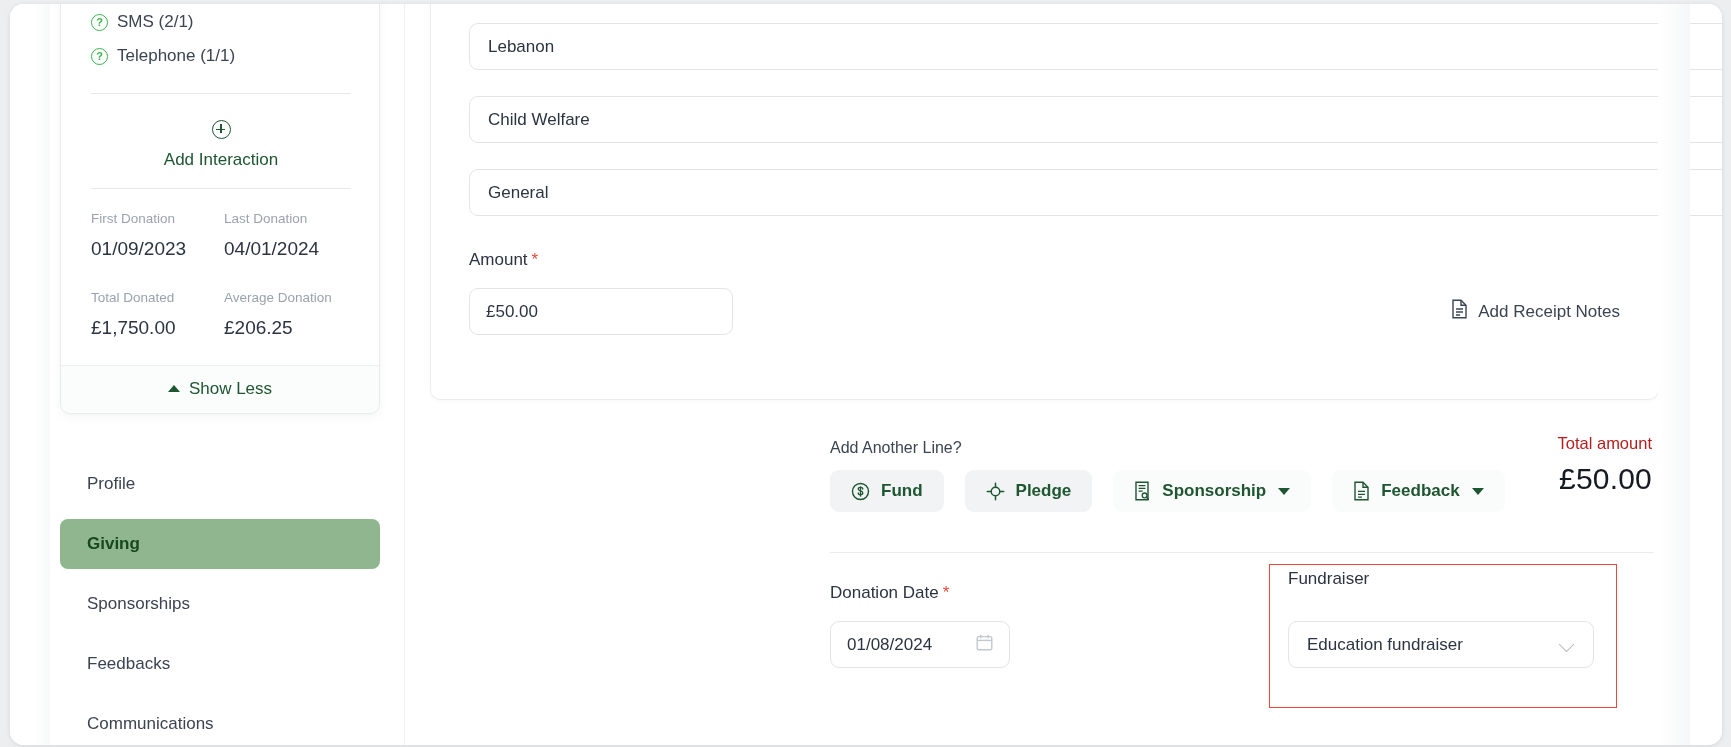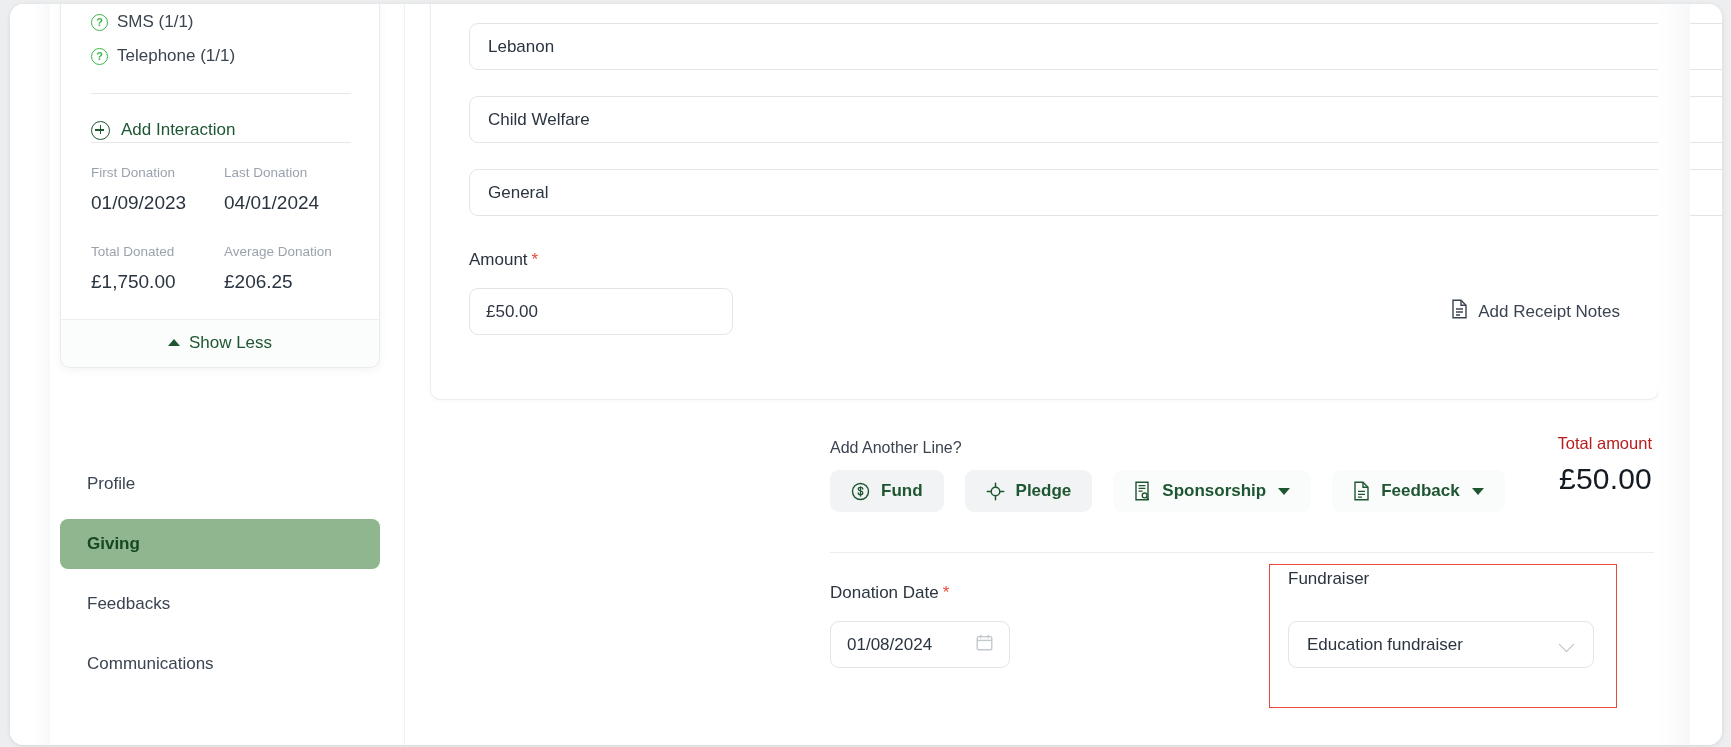--- a/index.html
+++ b/index.html
@@ -96,23 +96,24 @@
     background: #e6e8ea;
     margin: 20px 0 0 0;
   }
 
   .add-interaction {
     display: flex;
     align-items: center;
     gap: 11px;
     font-size: 17px;
     color: #1e5631;
-    padding: 26px 0 2px 0;
+    padding: 26px 0 18px 0;
     border-bottom: 1px solid #e6e8ea;
     cursor: pointer;
+    flex-direction: column;
   }
   .plus-icon {
     width: 19px; height: 19px;
     flex: 0 0 19px;
     border: 1.6px solid #1e5631;
     border-radius: 50%;
     position: relative;
   }
   .plus-icon::before, .plus-icon::after {
     content: "";
@@ -414,21 +415,21 @@
     <div class="top-strip"></div>
 
     <div class="left-col">
       <div class="left-gutter"></div>
 
       <div class="summary-card">
         <div class="summary-body">
 
           <div class="channel-row">
             <span class="q-icon">?</span>
-            <span>SMS (1/1)</span>
+            <span>SMS (2/1)</span>
           </div>
 
           <div class="channel-row">
             <span class="q-icon">?</span>
             <span>Telephone (1/1)</span>
           </div>
 
           <div class="divider-line"></div>
 
           <div class="add-interaction">
@@ -452,20 +453,23 @@
           <span class="caret-up"></span><span>Show Less</span>
         </div>
       </div>
 
       <div class="nav-list">
         <div class="nav-item">
           <span>Profile</span>
         </div>
         <div class="nav-item active">
           <span>Giving</span>
+        </div>
+        <div class="nav-item">
+          <span>Sponsorships</span>
         </div>
         <div class="nav-item">
           <span>Feedbacks</span>
         </div>
         <div class="nav-item">
           <span>Communications</span>
         </div>
       </div>
     </div>
 

